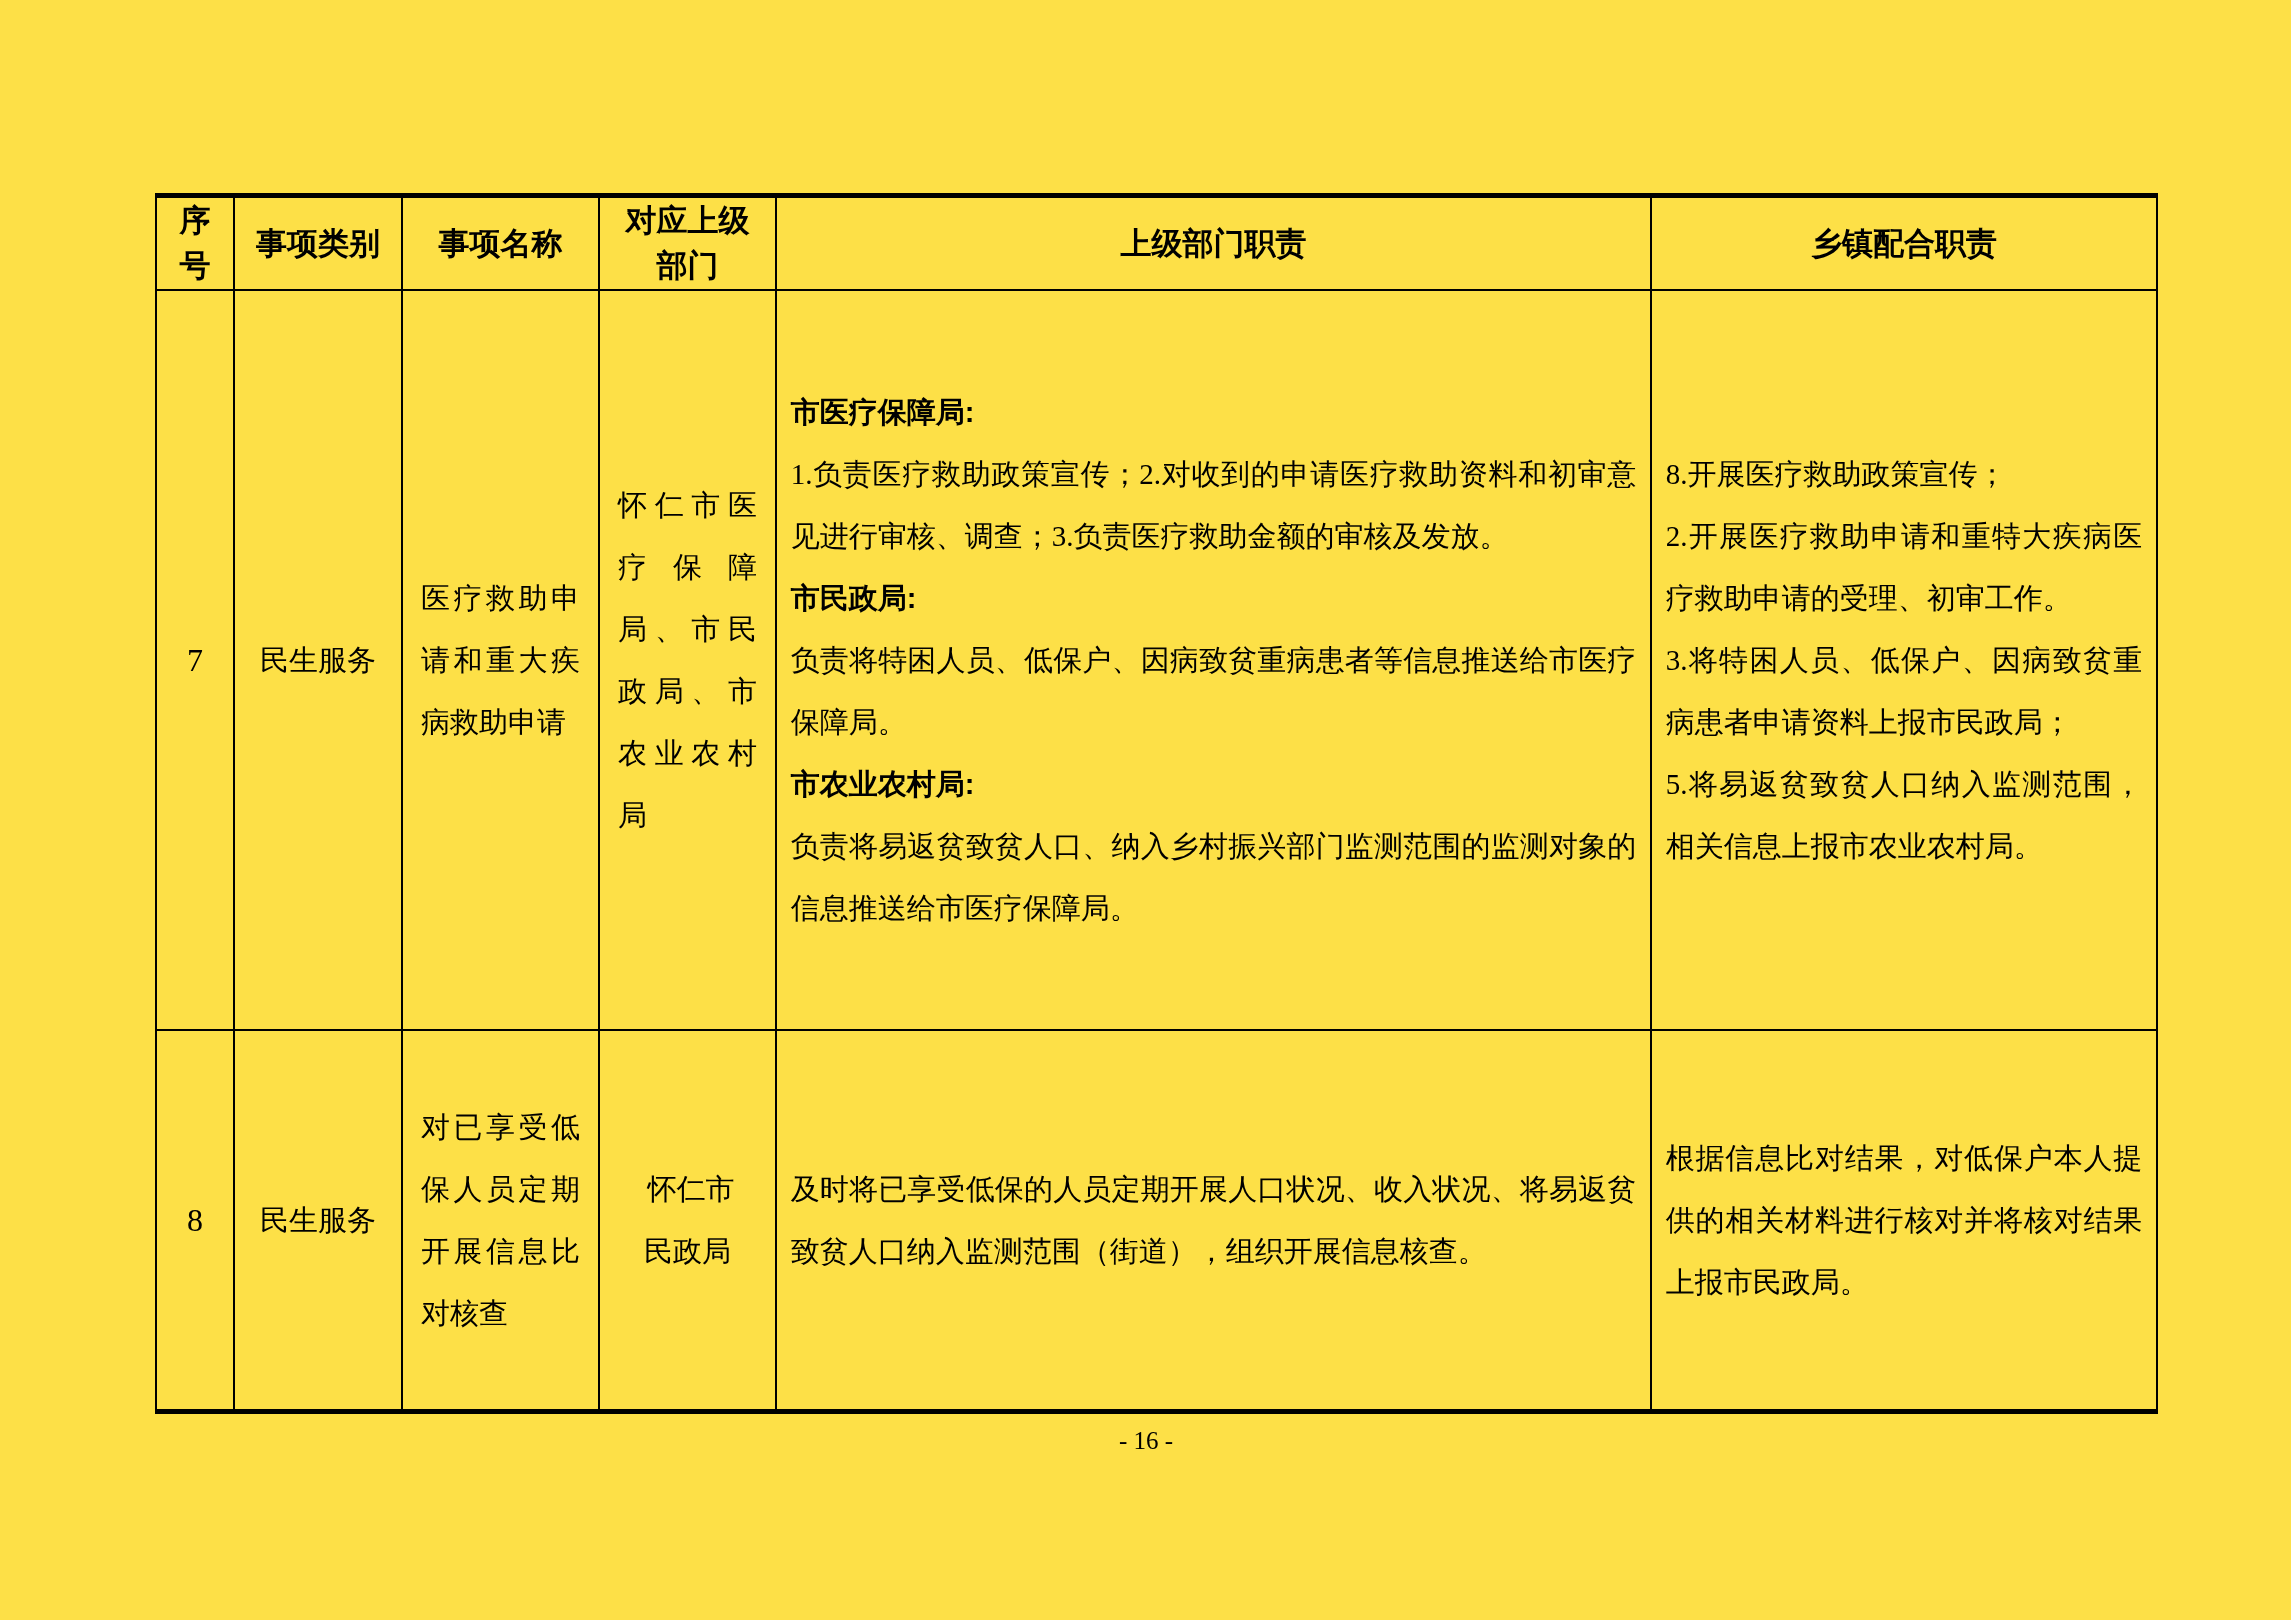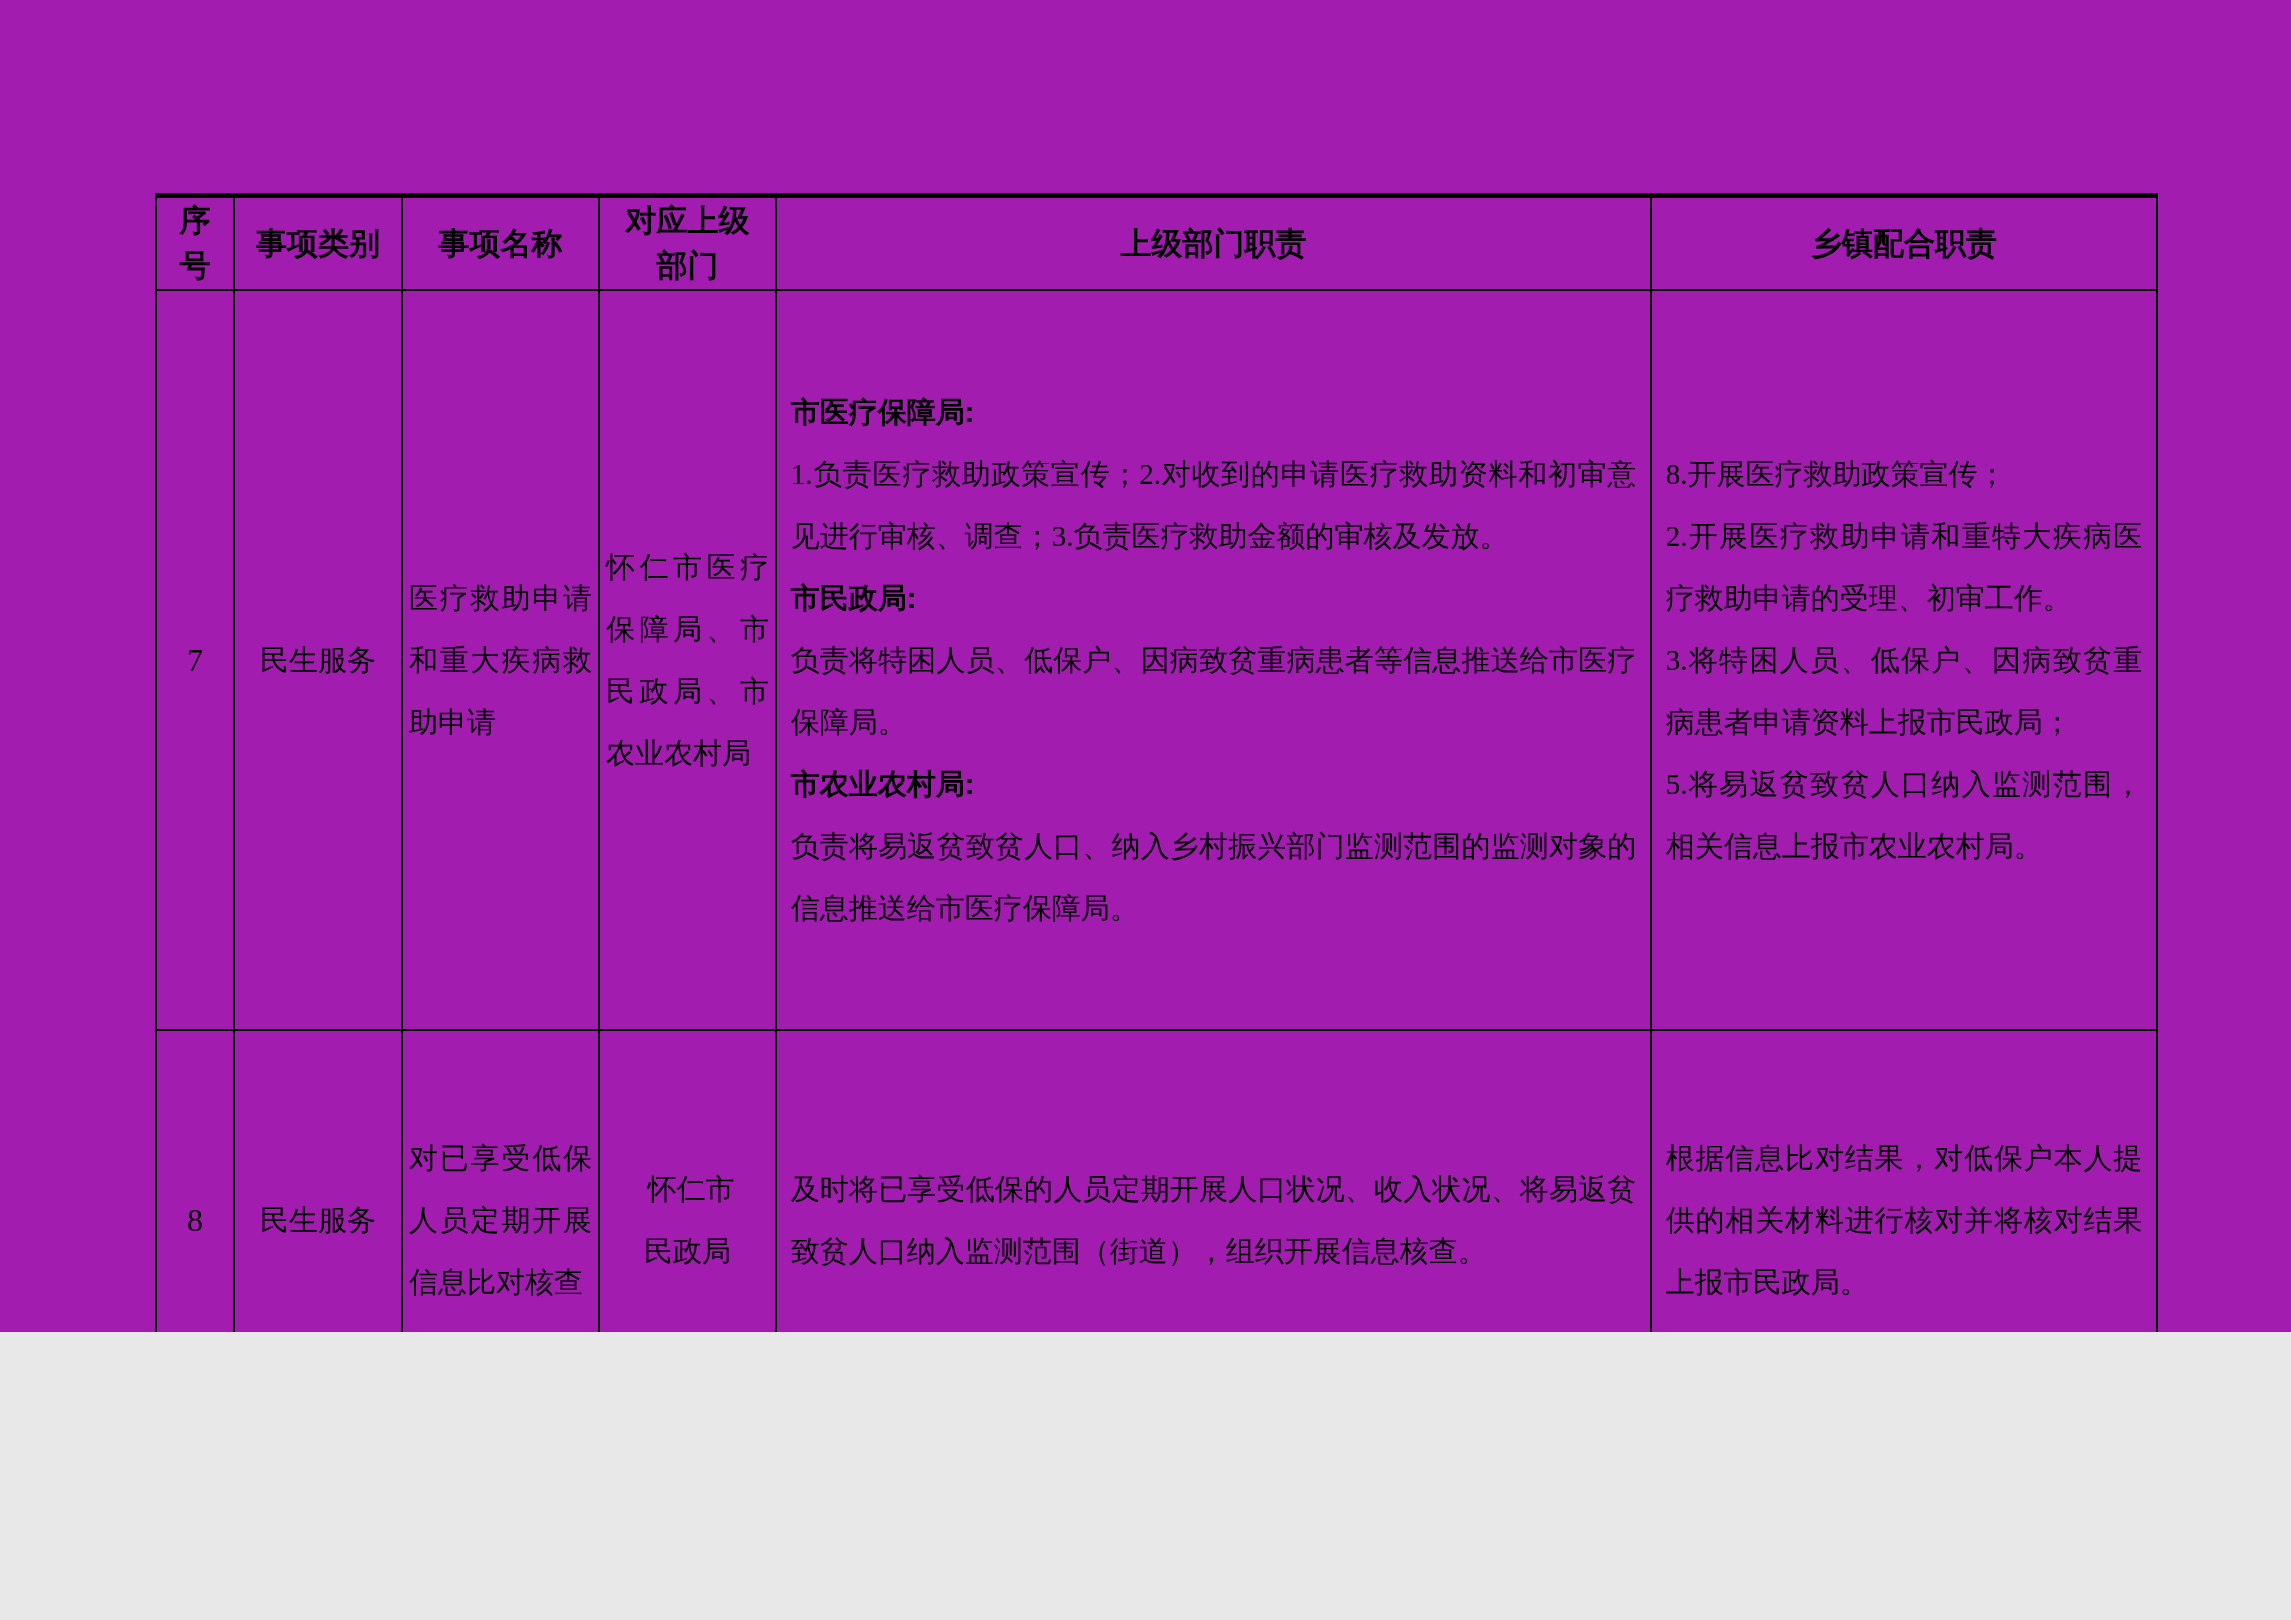--- a/index.html
+++ b/index.html
@@ -1,21 +1,21 @@
 <!DOCTYPE html>
 <html><head>
 <meta charset="utf-8">
 <style>
   * { margin: 0; padding: 0; box-sizing: border-box; }
   html, body { background: #e8e8e8; }
   .page {
     position: relative;
     width: 2292px;
-    height: 1332px;
-    background: #a21caf;
+    height: 1620px;
+    background: #fde047;
     font-family: "Liberation Serif", serif;
     color: #000000;
     overflow: hidden;
   }
   table.doc {
     position: absolute;
     left: 155px;
     top: 193px;
     width: 2001px;
     border-collapse: collapse;
@@ -46,21 +46,21 @@
   .doc td {
     font-size: 29px;
     line-height: 62px;
   }
   td.c-no {
     text-align: center;
     font-size: 32px;
   }
   td.c-cat { text-align: center; }
   .cell-inner {
-    padding: 0 6px;
+    padding: 0 18px;
     text-align: justify;
     text-justify: inter-character;
     word-break: break-all;
   }
   td.c-sup .cell-inner, td.c-town .cell-inner { padding: 0 13.7px; }
   td.c-dept.dept-center .cell-inner {
     width: 94px;
     padding: 0;
     margin: 0 auto;
     text-align: right;

